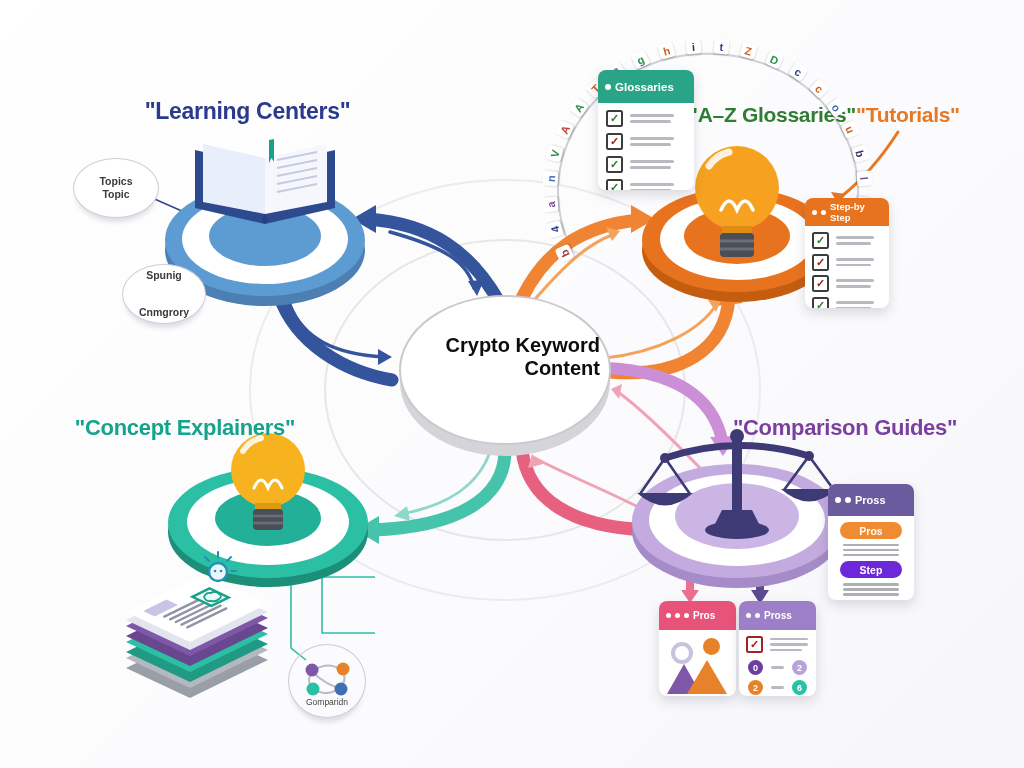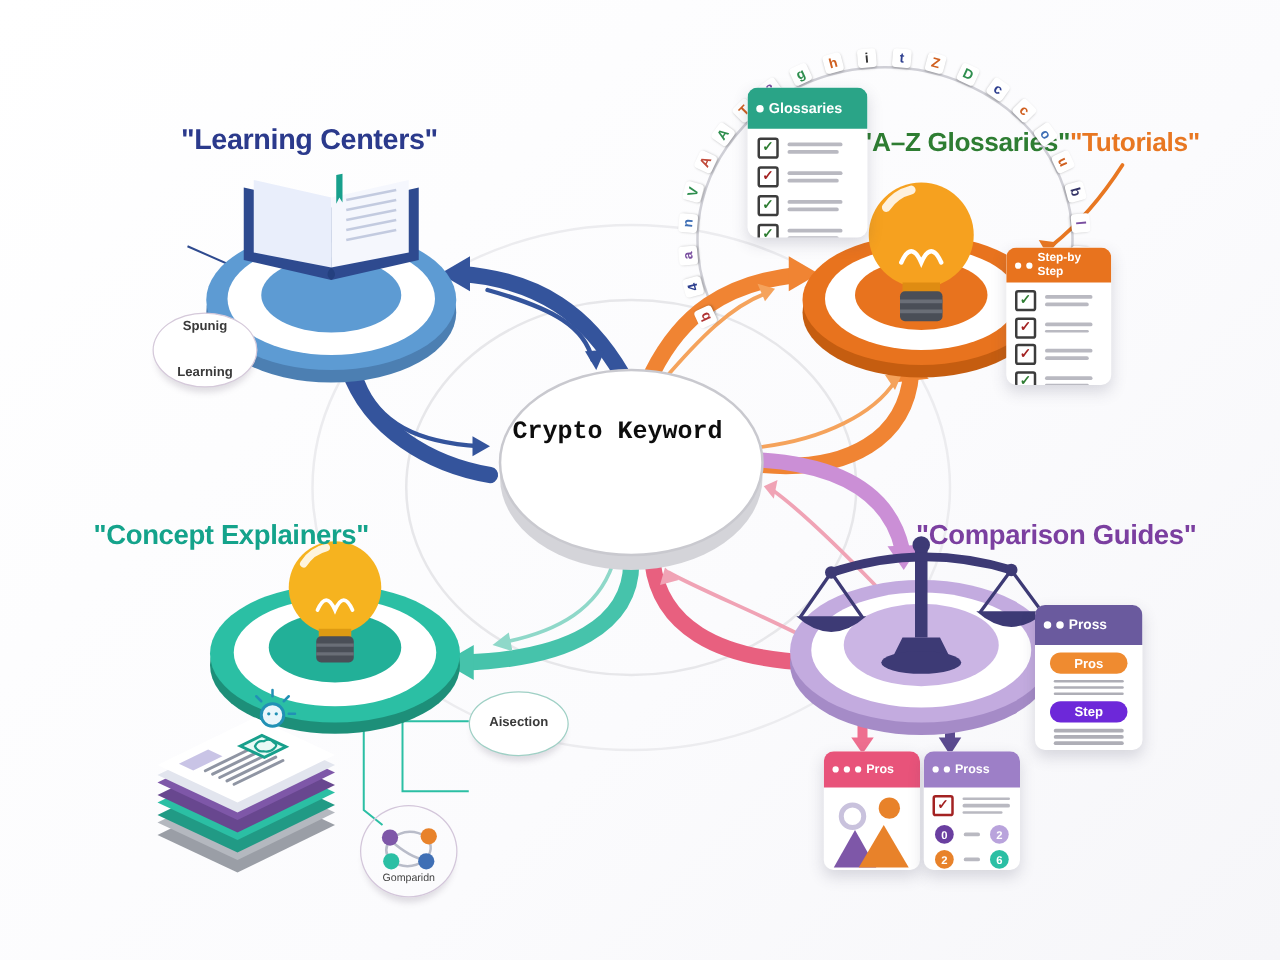--- a/index.html
+++ b/index.html
@@ -27,21 +27,21 @@
   .pill{color:#fff;font-weight:700;font-size:10.5px;text-align:center;border-radius:9px;padding:2.5px 0;width:62px;margin:0 auto;}
   .plines{display:flex;flex-direction:column;gap:2.6px;width:56px;margin:2px auto;}
   .pln{height:2.4px;background:#aeaeb6;border-radius:2px;}
   .tile{position:absolute;width:15px;height:15px;background:#fff;border-radius:3px;
     box-shadow:0 1px 2px rgba(0,0,0,.25);display:flex;align-items:center;justify-content:center;
     font-size:11px;font-weight:700;}
   .badge-row{display:flex;align-items:center;gap:6px;justify-content:space-between;padding:0 2px;}
   .nb{width:15px;height:15px;border-radius:50%;color:#fff;font-size:9px;font-weight:700;
     display:flex;align-items:center;justify-content:center;flex:0 0 auto;}
   .dash{flex:1;height:2.4px;background:#b9b9c1;border-radius:2px;margin:0 2px;}
-  .ctr-label{width:190px;text-align:left;font-weight:700;font-size:20px;line-height:1.17;color:#0d0d0d;font-family:Liberation Mono, monospace;}
+  .ctr-label{width:190px;text-align:right;font-weight:700;font-size:20px;line-height:1.17;color:#0d0d0d;}
 </style>
 </head>
 <body>
 
 <div id="stage">
 
   <svg width="1024" height="768" viewBox="0 0 1024 768">
 
     <g>
       <ellipse cx="505" cy="390" rx="180" ry="150" fill="none" stroke="#e7e7ea" stroke-width="2"></ellipse>
@@ -226,32 +226,37 @@
     </g>
 
     <g>
       <ellipse cx="505" cy="382" rx="105" ry="74" fill="#d4d4d9"></ellipse>
       <ellipse cx="505" cy="370" rx="105" ry="74" fill="#ffffff" stroke="#c9c9cf" stroke-width="2"></ellipse>
     </g>
   </svg>
 
   <div class="abs ctr-label" style="left:410px;top:334px;">
     <div>Crypto Keyword</div>
+    <div>Content</div>
   </div>
 
   <div class="abs title" style="left:105px;top:98px;width:285px;font-size:23px;color:#2b3a8c;">"Learning Centers"</div>
   <div class="abs title" style="left:688px;top:103px;width:320px;font-size:21px;text-align:left;white-space:nowrap;">
     <span style="color:#2e7d32;">"A–Z Glossaries"</span><span style="color:#e87722;">"Tutorials"</span>
   </div>
   <div class="abs title" style="left:40px;top:415px;width:290px;font-size:22px;color:#14a38b;">"Concept Explainers"</div>
   <div class="abs title" style="left:700px;top:415px;width:290px;font-size:22px;color:#7b3fa0;">"Comparison Guides"</div>
 
-  <div class="bubble" style="left:122px;top:250px;width:82px;height:58px;gap:24px;">
+  <div class="bubble" style="left:73px;top:158px;width:84px;height:58px;">
+    <span>Topics</span>
+    <span>Topic</span>
+  </div>
+  <div class="bubble" style="left:122px;top:264px;width:82px;height:58px;gap:24px;">
     <span>Spunig</span>
-    <span>Learning</span>
+    <span>Cnmgrory</span>
   </div>
 
   <div id="arc-letters" class="abs" style="left:0;top:0;width:1024px;height:768px;pointer-events:none;">
       <div class="tile" style="left: 556.803px; top: 245.702px; transform: rotate(-115deg); color: rgb(176, 52, 52);">b</div>
       <div class="tile" style="left: 547.384px; top: 221.788px; transform: rotate(-105deg); color: rgb(46, 63, 143);">4</div>
       <div class="tile" style="left: 542.601px; top: 196.725px; transform: rotate(-95deg); color: rgb(122, 79, 160);">a</div>
       <div class="tile" style="left: 542.601px; top: 171.275px; transform: rotate(-85deg); color: rgb(63, 111, 181);">n</div>
       <div class="tile" style="left: 547.384px; top: 146.212px; transform: rotate(-75deg); color: rgb(47, 143, 79);">V</div>
       <div class="tile" style="left: 556.803px; top: 122.298px; transform: rotate(-65deg); color: rgb(192, 74, 58);">A</div>
       <div class="tile" style="left: 570.574px; top: 100.258px; transform: rotate(-55deg); color: rgb(47, 143, 79);">A</div>
@@ -342,23 +347,20 @@
         <div class="chk-row">
           <span class="chk" style="color: rgb(46, 125, 50);">✓</span>
           <span class="lines">
             <span class="ln" style="width: 38px;"></span>
             <span class="ln" style="width: 35px;"></span>
           </span>
         </div>
       </div>
   </div>
 
-  <div class="bubble teal" style="left:375px;top:553px;width:78px;height:50px;">
-    <span>Aisection</span>
-  </div>
 
   <div class="bubble" style="left:288px;top:644px;width:76px;height:72px;background:transparent;border-color:#d3c6da;box-shadow:0 7px 5px -3px rgba(90,80,100,.18);">
     <span style="margin-top:42px;font-size:8.5px;font-weight:400;color:#444;">Gomparidn</span>
   </div>
 
   <div class="card" style="left:828px;top:484px;width:86px;height:116px;">
     <div class="card-h" style="height:24px;background:#6a5a9e;font-size:11px;">
       <span class="dot"></span>
       <span class="dot"></span>
       <span>Pross</span>

